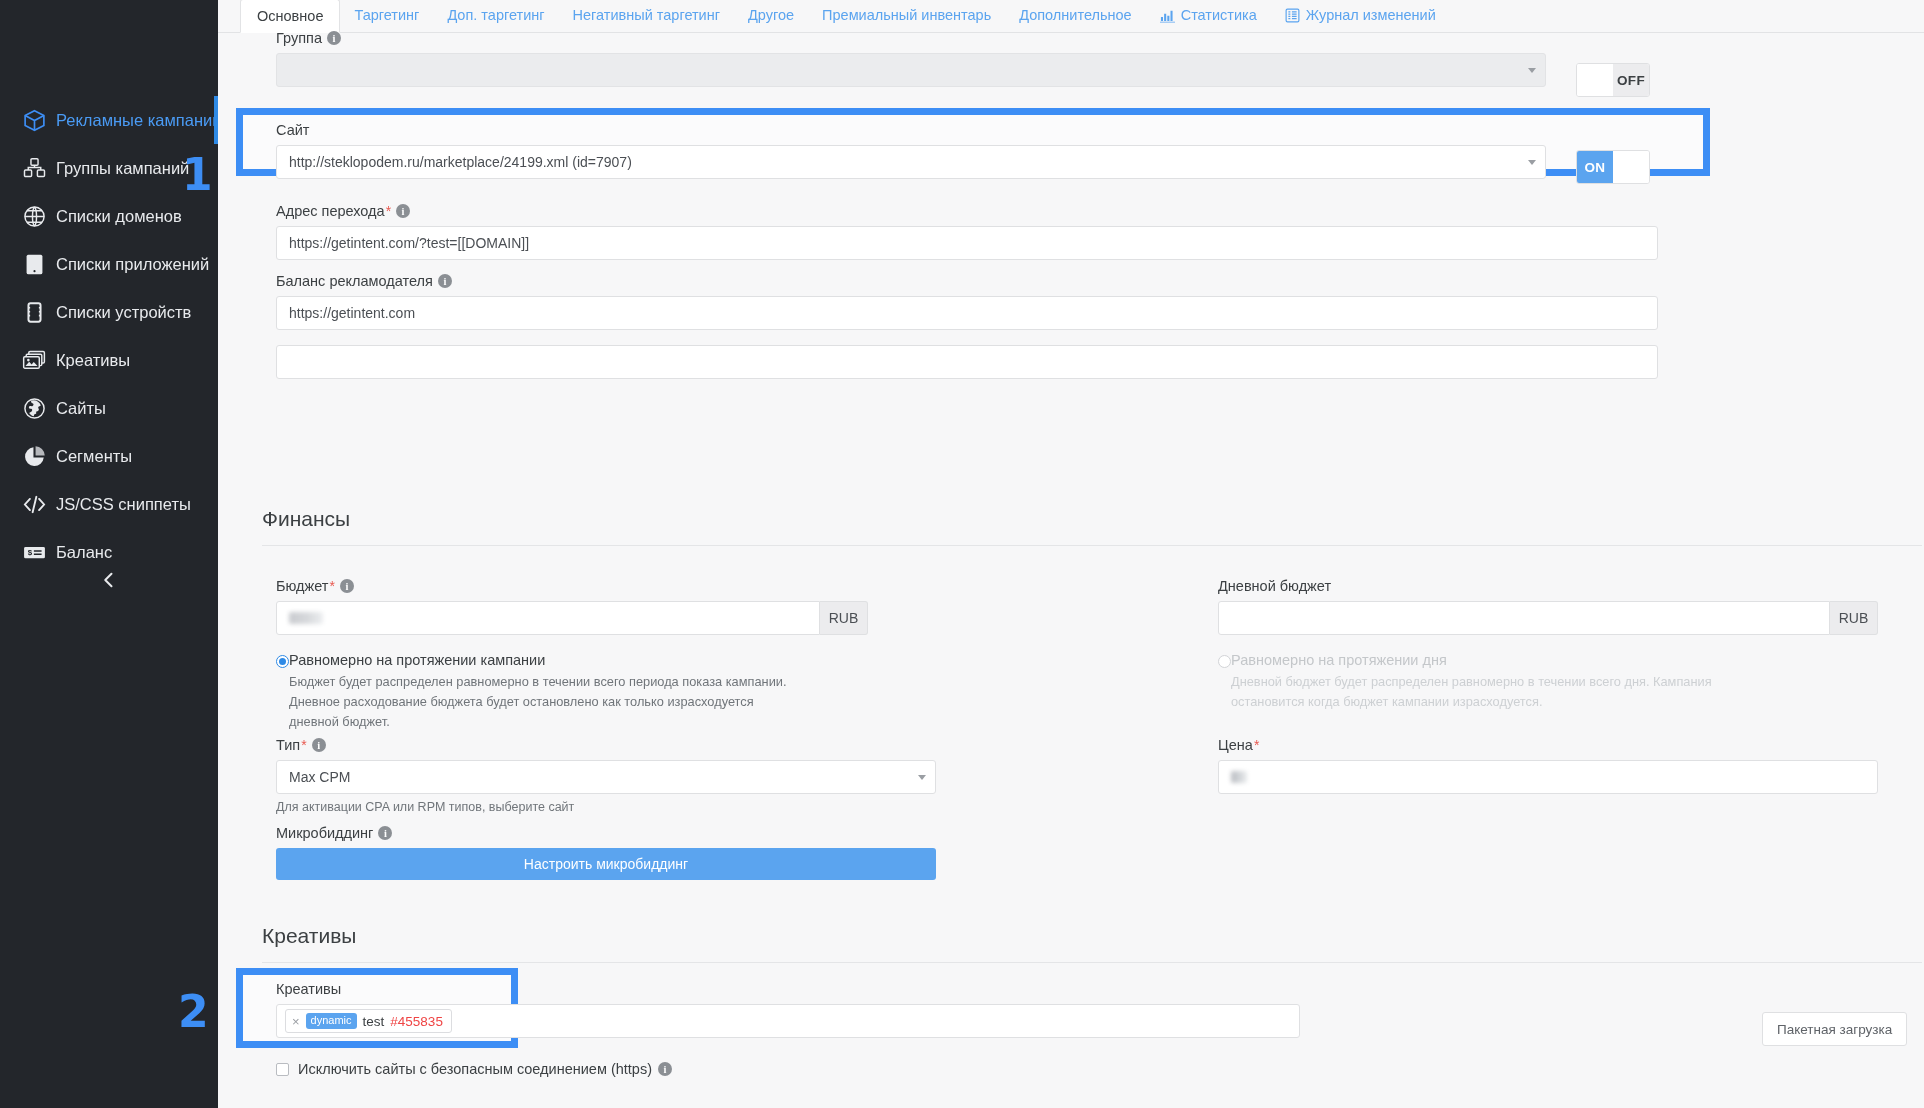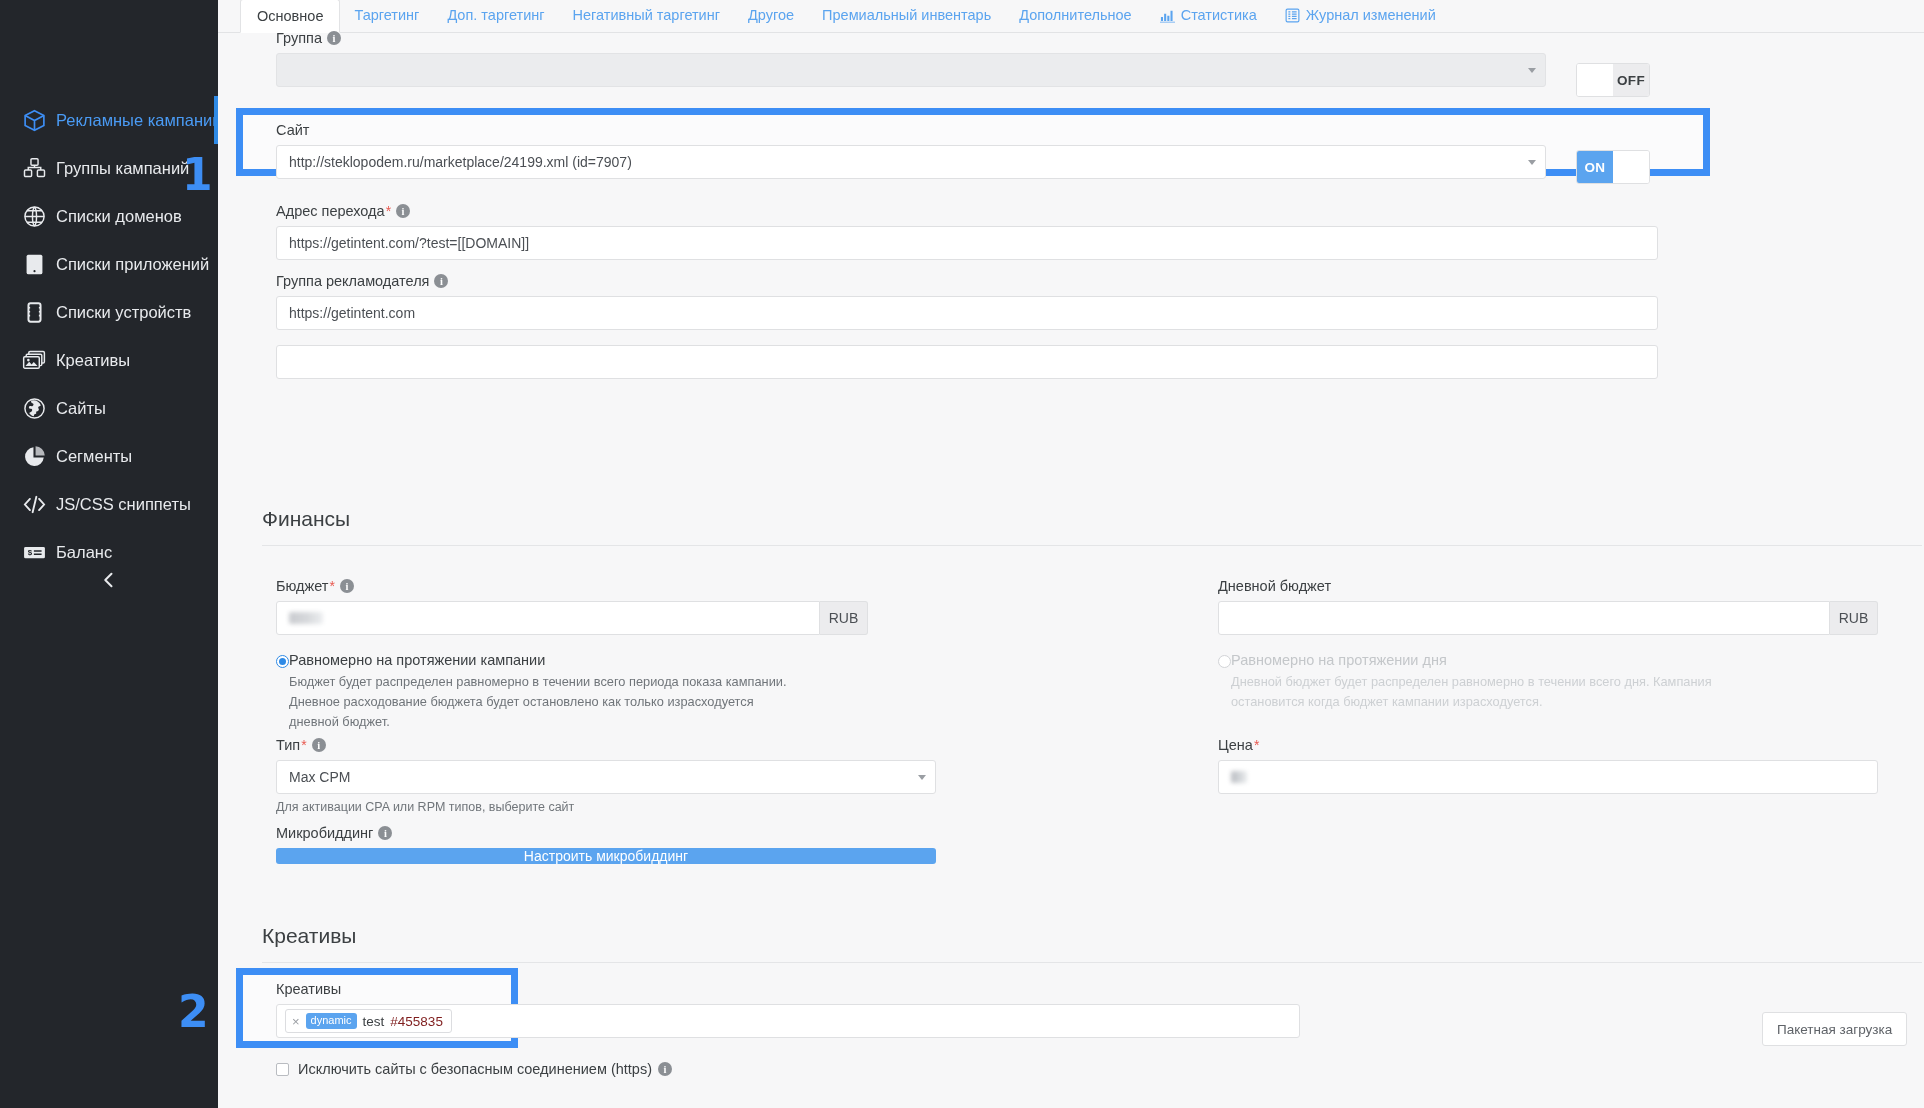--- a/index.html
+++ b/index.html
@@ -208,21 +208,21 @@
   .radio-desc {
     font-size: 12.8px; color: #70757a; line-height: 1.55;
     margin-top: 4px; max-width: 512px;
   }
   .dimtext .radio-lbl { color: #c4c7ca; }
   .dimtext .radio-desc { color: #cdd0d3; }
 
   .hint { font-size: 12.5px; color: #70757a; margin-top: 6px; }
 
   .btn-primary {
-    height: 16px; width: 100%;
+    height: 32px; width: 100%;
     background: #5ba4ef; color: #fff;
     border: none; border-radius: 3px;
     font-size: 14px; font-family: inherit;
     display: flex; align-items: center; justify-content: center;
     cursor: pointer;
   }
   .btn-plain {
     height: 34px; padding: 8px 14px;
     background: #fff; border: 1px solid #dfe0e2; border-radius: 3px;
     font-size: 13.5px; color: #5f6368; font-family: inherit;
@@ -238,21 +238,21 @@
     display: inline-flex; align-items: center; gap: 6px;
     padding: 0 8px 0 6px;
     font-size: 13.5px; color: #3c4043;
   }
   .tag .x { color: #9a9ea3; font-size: 13px; cursor: pointer; line-height: 1; }
   .tag .pill {
     background: #5ba4ef; color: #fff;
     font-size: 11px; border-radius: 3px;
     padding: 2px 5px 2.5px; line-height: 1;
   }
-  .tag .num { color: #7f1d1d; }
+  .tag .num { color: #ef4444; }
 
   .cb {
     width: 13px; height: 13px; min-width: 13px;
     border: 1px solid #b9bcc1; border-radius: 2px;
     background: #fff; cursor: pointer;
   }
   .cb-row { display: flex; align-items: center; gap: 9px; }
   .cb-lbl { font-size: 14.5px; color: #3c4043; display:flex; align-items:center; gap:6px; }
 </style>
 </head>
@@ -467,21 +467,21 @@
             <sup class="req">*</sup>
           <span class="info">i</span>
         </div>
         <div class="inp">
           <span>https://getintent.com/?test=[[DOMAIN]]</span>
         </div>
       </div>
 
       <div class="fld" style="left:58px; top:273px; width:1382px;">
         <div class="lbl">
-          <span>Группа рекламодателя</span>
+          <span>Баланс рекламодателя</span>
           <span class="info">i</span>
         </div>
         <div class="inp">
           <span>https://getintent.com</span>
         </div>
       </div>
 
       <div class="fld" style="left:58px; top:345px; width:1382px;">
         <div class="inp">
           <span></span>

